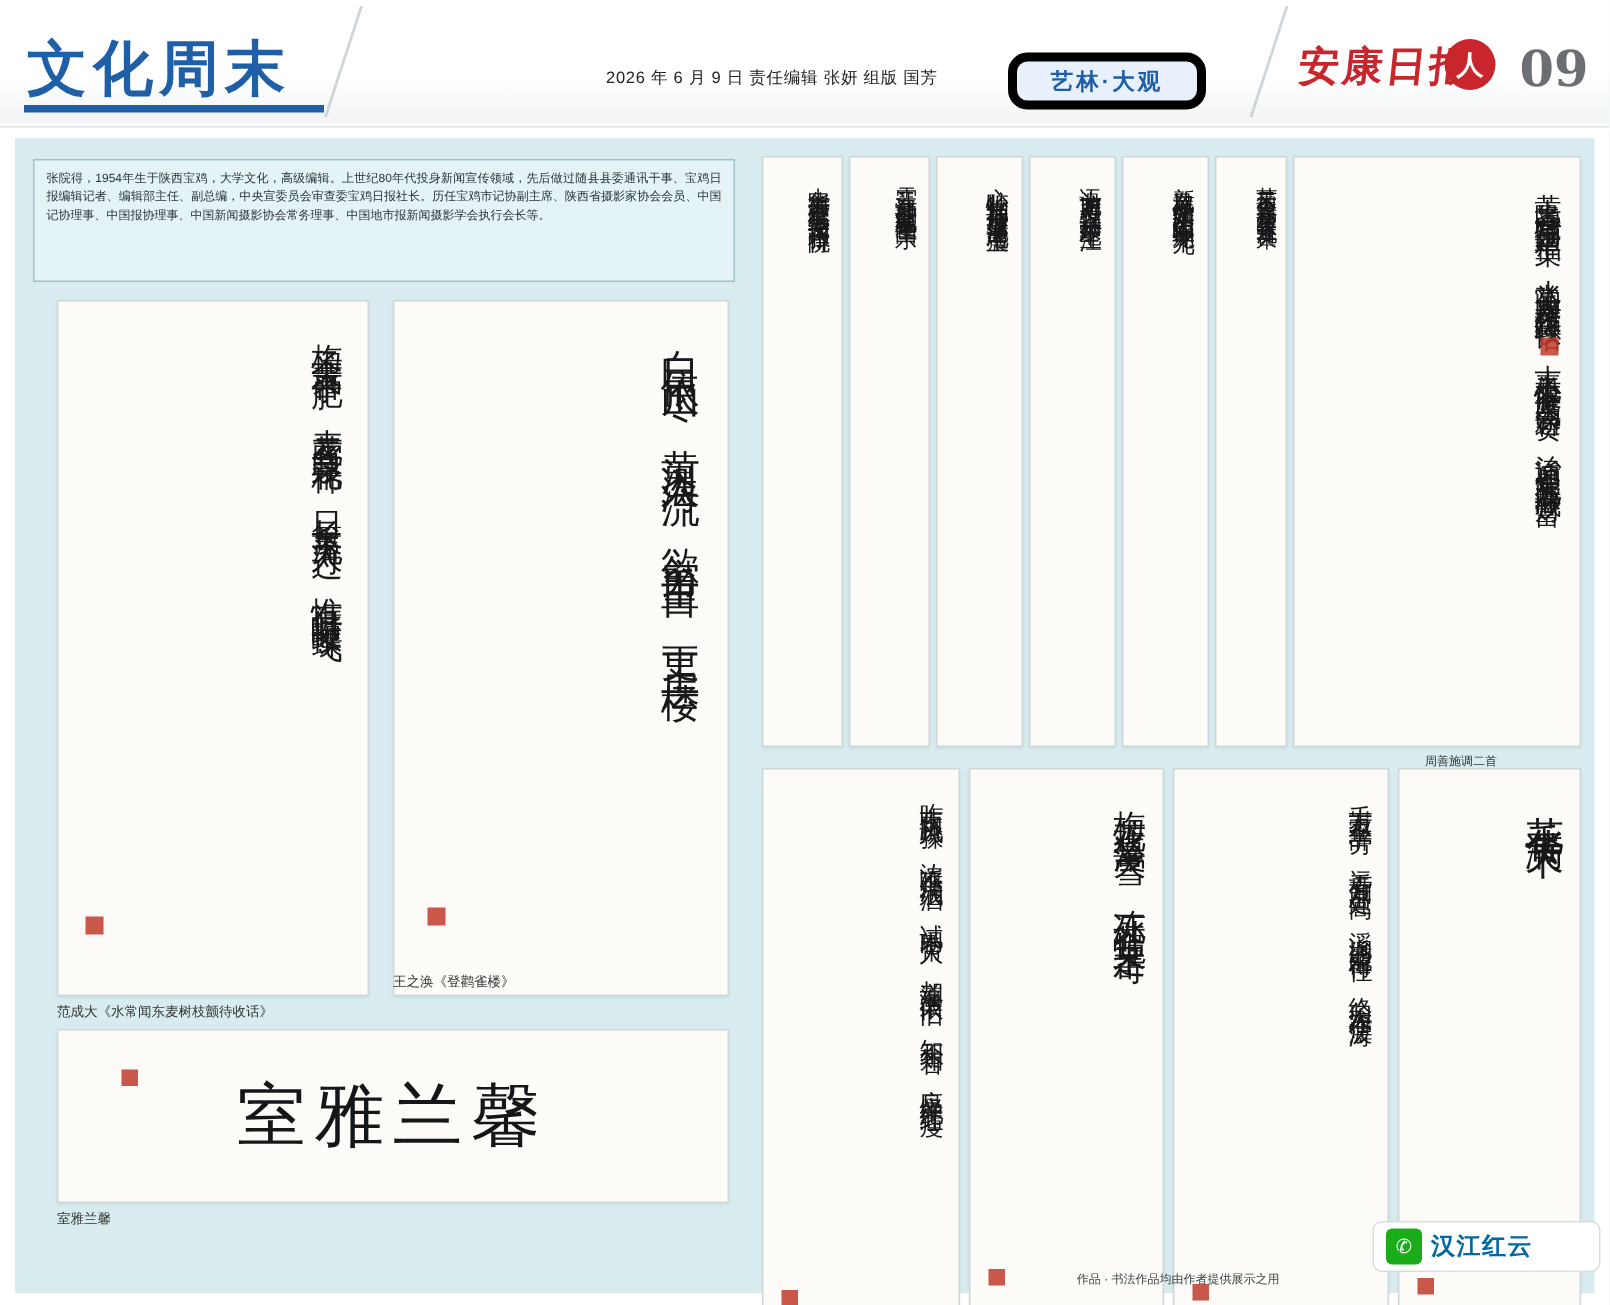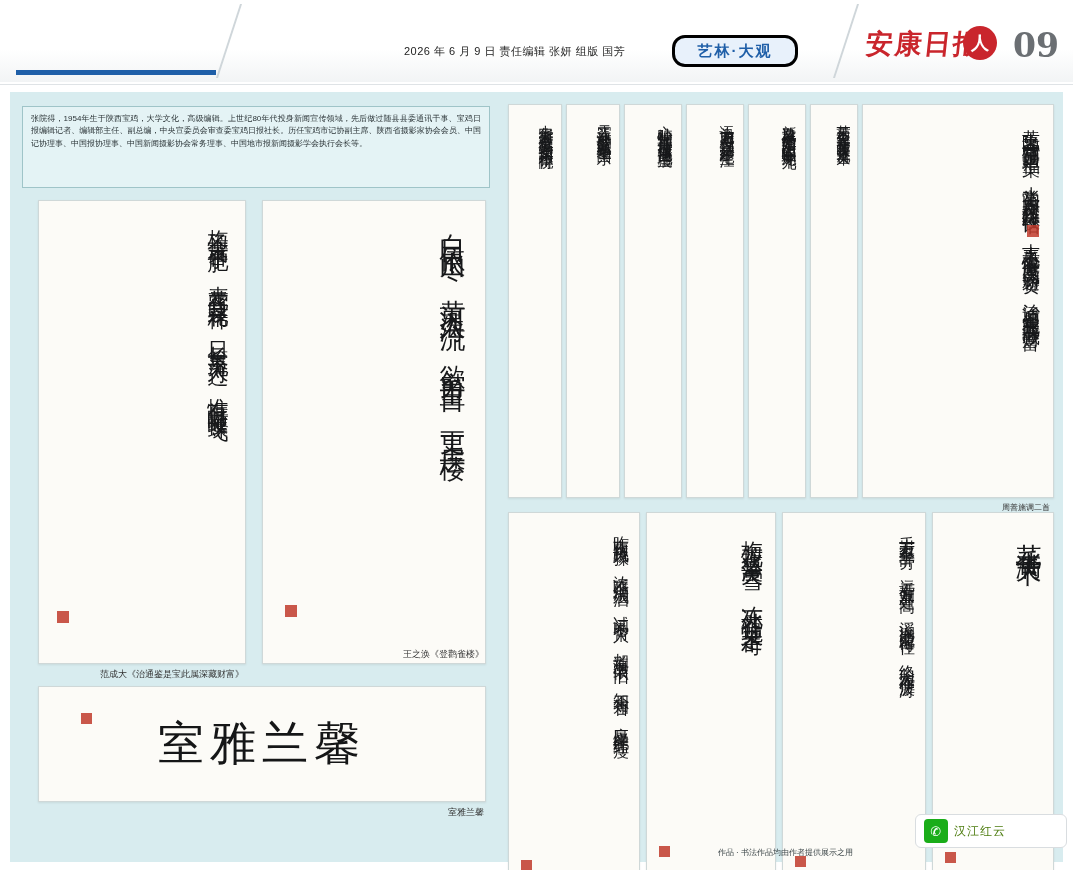--- a/index.html
+++ b/index.html
@@ -37,21 +37,21 @@
     position:absolute;left:845px;top:4px;width:2px;height:74px;
     background:#cfd6da;transform:skewX(-18deg);
   }
   .mh-meta{
     position:absolute;left:404px;top:44px;
     font-size:11px;color:#222;letter-spacing:.5px;white-space:nowrap;
   }
   .mh-column{
     position:absolute;left:672px;top:35px;
     width:120px;height:26px;border-radius:13px;
-    background:#e8f1fb;border:3px solid #000000;
+    background:#e8f1fb;border:6px solid #000000;
     color:#1f5fa8;font-weight:bold;font-size:15px;
     display:flex;align-items:center;justify-content:center;
     letter-spacing:2px;
   }
   .mh-paper{
     position:absolute;left:866px;top:26px;
     font-family:"DejaVu Serif","Liberation Serif",serif;
     font-weight:bold;font-size:27px;color:#c9252c;letter-spacing:2px;
     transform:skewX(-6deg);
   }
@@ -85,21 +85,21 @@
     text-align:justify;
   }
 
   
   .cal{
     position:absolute;background:#fcfbf7;border:1px solid #cfd8d8;
     box-shadow:0 1px 2px rgba(0,0,0,.08);
     overflow:hidden;
   }
   .caption{
-    position:absolute;font-size:9px;color:#333;text-align:right;
+    position:absolute;font-size:9px;color:#333;text-align:left;
     white-space:nowrap;
   }
   .caption.small{font-size:8px;}
 
   
   .ink{
     position:absolute;color:#17181a;
     font-family:"DejaVu Serif","Liberation Serif",serif;
     writing-mode:vertical-rl;
     text-orientation:upright;
@@ -116,33 +116,34 @@
   .badge{
     position:absolute;right:6px;bottom:22px;
     width:152px;height:34px;border-radius:6px;
     background:#ffffff;border:1px solid #d9dde0;
     display:flex;align-items:center;gap:6px;padding:0 8px;box-sizing:border-box;
   }
   .badge .qr{
     width:24px;height:24px;border-radius:4px;background:#1aad19;
     display:flex;align-items:center;justify-content:center;color:#fff;font-size:13px;
   }
-  .badge .btxt{font-size:12px;color:#4d7c0f;font-weight:normal;letter-spacing:1px;}
+  .badge .btxt{font-size:16px;color:#0369a1;font-weight:bold;letter-spacing:1px;}
 
   .footnote{
     position:absolute;right:210px;bottom:4px;font-size:8px;color:#3a4447;
     white-space:nowrap;
     text-align:center;
   }
 </style>
 </head>
 <body>
 
 <div class="masthead">
   <div class="band"></div>
+  <div class="mh-title">文化周末</div>
   <div class="mh-underline"></div>
   <div class="mh-slash"></div>
   <div class="mh-slash2"></div>
   <div class="mh-meta">2026 年 6 月 9 日  责任编辑 张妍  组版 国芳</div>
   <div class="mh-column">艺林·大观</div>
   <div class="mh-paper">安康日报</div>
   <div class="mh-logo">
     <span>人</span>
   </div>
   <div class="mh-page">09</div>
@@ -175,21 +176,21 @@
   <div class="cal" style="left:852px;top:12px;width:190px;height:392px;">
     <div class="ink" style="right:10px;top:10px;height:370px;width:170px;font-size:18px;letter-spacing:3px;line-height:1.35;">黄土隐苍穹草铺园幸福渠 水常闻东麦树枝颤待收话 古来心无恨鹰鹰高飞新途资 治通鉴是宝此属深藏财富</div>
     <div class="seal" style="right:14px;top:120px;width:12px;height:12px;"></div>
   </div>
   <div class="caption small" style="left:940px;top:410px;width:100px;">周善施调二首</div>
 
   <div class="cal" style="left:28px;top:108px;width:206px;height:462px;">
     <div class="ink" style="right:12px;top:12px;height:438px;width:182px;font-size:21px;letter-spacing:4px;line-height:1.45;">梅子金黄杏子肥 麦花雪白菜花稀 日长篱落无人过 惟有蜻蜓蛱蝶飞</div>
     <div class="seal" style="left:18px;bottom:40px;width:12px;height:12px;"></div>
   </div>
-  <div class="caption" style="left:28px;top:576px;width:206px;">范成大《治通鉴是宝此属深藏财富》</div>
+  <div class="caption" style="left:28px;top:576px;width:206px;">范成大《水常闻东麦树枝颤待收话》</div>
 
   <div class="cal" style="left:252px;top:108px;width:222px;height:462px;">
     <div class="ink" style="right:14px;top:12px;height:438px;width:196px;font-size:26px;letter-spacing:6px;line-height:1.45;">白日依山尽 黄河入海流 欲穷千里目 更上一层楼</div>
     <div class="seal" style="left:22px;bottom:46px;width:12px;height:12px;"></div>
   </div>
   <div class="caption" style="left:252px;top:556px;width:222px;">王之涣《登鹳雀楼》</div>
 
   <div class="cal" style="left:28px;top:594px;width:446px;height:114px;">
     <div style="position:absolute;left:0;top:0;right:0;bottom:0;display:flex;align-items:center;justify-content:center;gap:34px;
                 font-family:'DejaVu Serif','Liberation Serif',serif;font-size:46px;color:#151617;letter-spacing:6px;">室雅兰馨</div>

